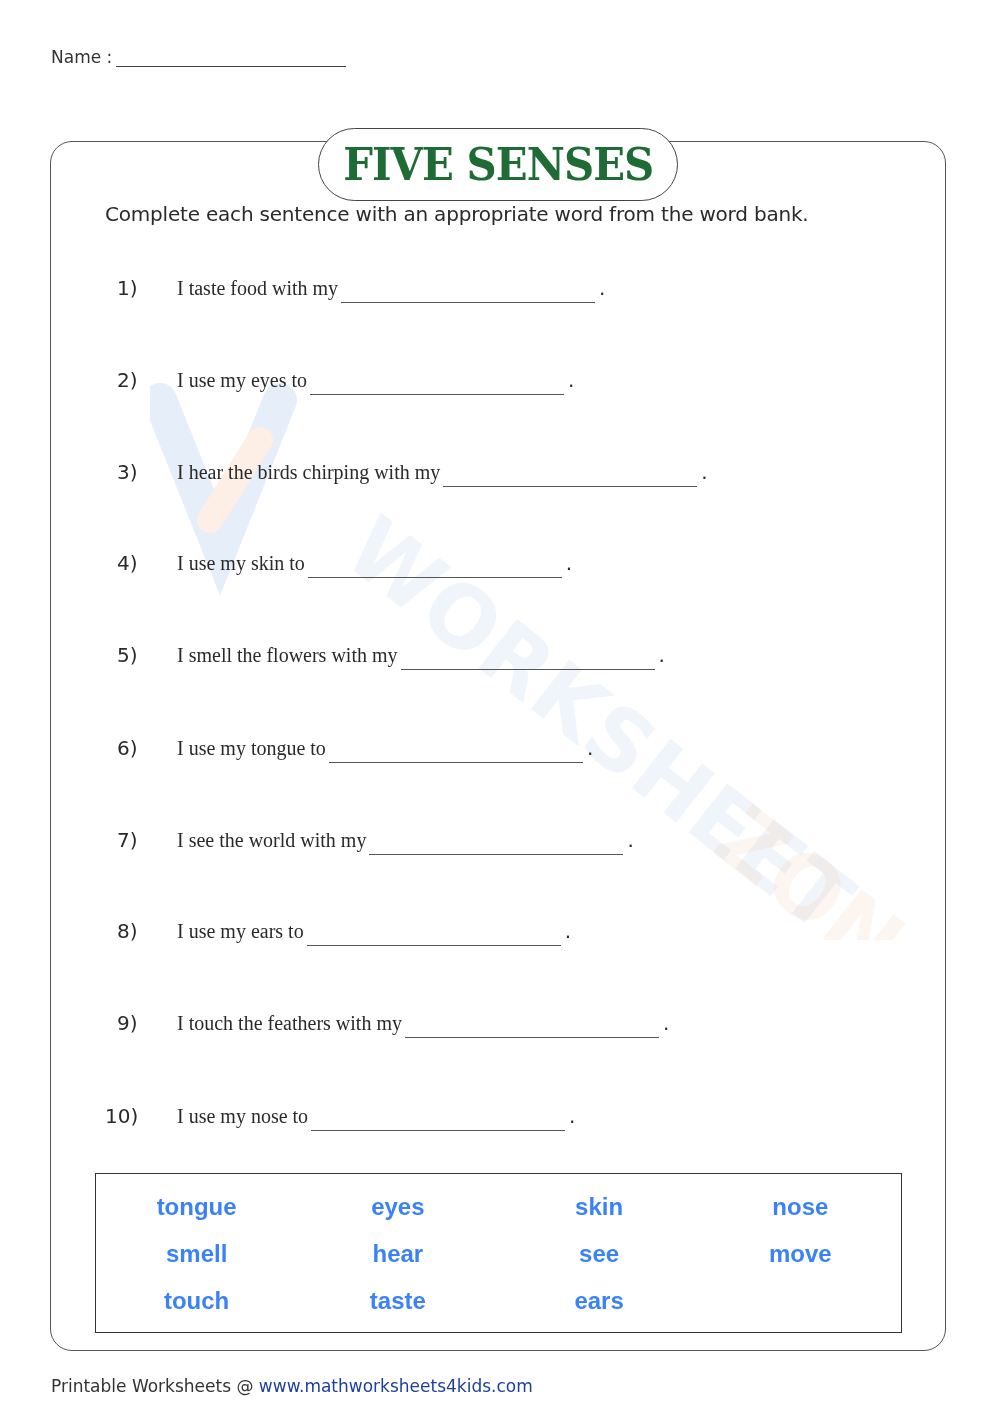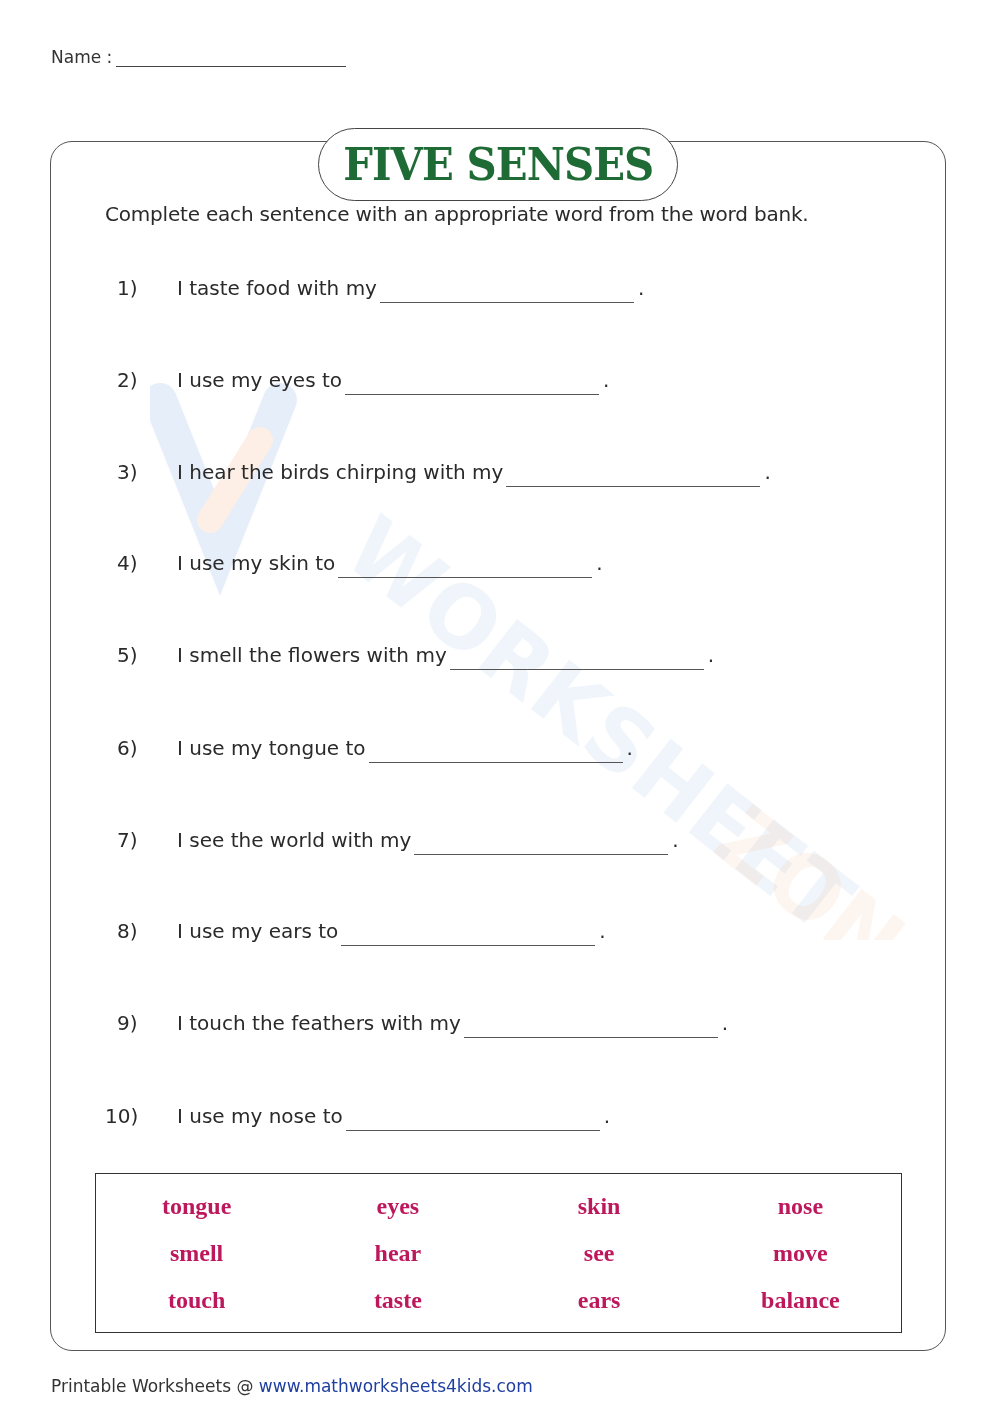--- a/index.html
+++ b/index.html
@@ -25,32 +25,32 @@
   }
   .instructions {
     position: absolute; left: 105px; top: 202px; font-size: 20px; color: #2a2a2a; letter-spacing: -0.2px;
   }
   .watermark {
     position: absolute; left: 150px; top: 380px; width: 760px; height: 560px; pointer-events: none;
   }
   .q-row { position: absolute; left: 105px; display: flex; align-items: baseline; font-size: 20px; color: #2a2a2a; }
   .q-num { width: 72px; display: inline-block; text-align: left; padding-left: 12px; box-sizing: border-box; }
   .q-num.wide { padding-left: 0; margin-top: 8px; }
-  .q-text { white-space: pre; }
+  .q-text { white-space: pre; font-family: Liberation Serif, serif; }
   .q-blank { display: inline-block; width: 254px; border-bottom: 1.5px solid #555; height: 26px; margin-left: 3px; position: relative; top: 8px; }
   .q-dot { margin-left: 4px; }
 
   .word-bank {
     position: absolute; left: 95px; top: 1173px; width: 807px; height: 160px;
     border: 1.5px solid #333; box-sizing: border-box;
     display: grid; grid-template-columns: repeat(4, 1fr); grid-template-rows: repeat(3, 47px);
     padding: 9px 0;
   }
   .wb-word {
-    font-family: Liberation Serif, serif; font-weight: bold; font-size: 24px; color: #be185d;
+    font-family: Liberation Sans, sans-serif; font-weight: bold; font-size: 24px; color: #3b82f6;
     display: flex; align-items: center; justify-content: center;
   }
   .footer { position: absolute; left: 51px; top: 1376px; font-size: 17px; color: #333; }
   .footer-link { color: #1f3fa0; text-decoration: none; margin-top: 33px; }
 </style>
 </head>
 <body>
 
 <div class="name-row">
   <span>Name :</span>
@@ -140,18 +140,17 @@
   <span class="wb-word">eyes</span>
   <span class="wb-word">skin</span>
   <span class="wb-word">nose</span>
   <span class="wb-word">smell</span>
   <span class="wb-word">hear</span>
   <span class="wb-word">see</span>
   <span class="wb-word">move</span>
   <span class="wb-word">touch</span>
   <span class="wb-word">taste</span>
   <span class="wb-word">ears</span>
-  <span class="wb-word">balance</span>
 </div>
 
 <div class="footer">
   <span>Printable Worksheets @ </span><a class="footer-link">www.mathworksheets4kids.com</a>
 </div>
 
 </body></html>

